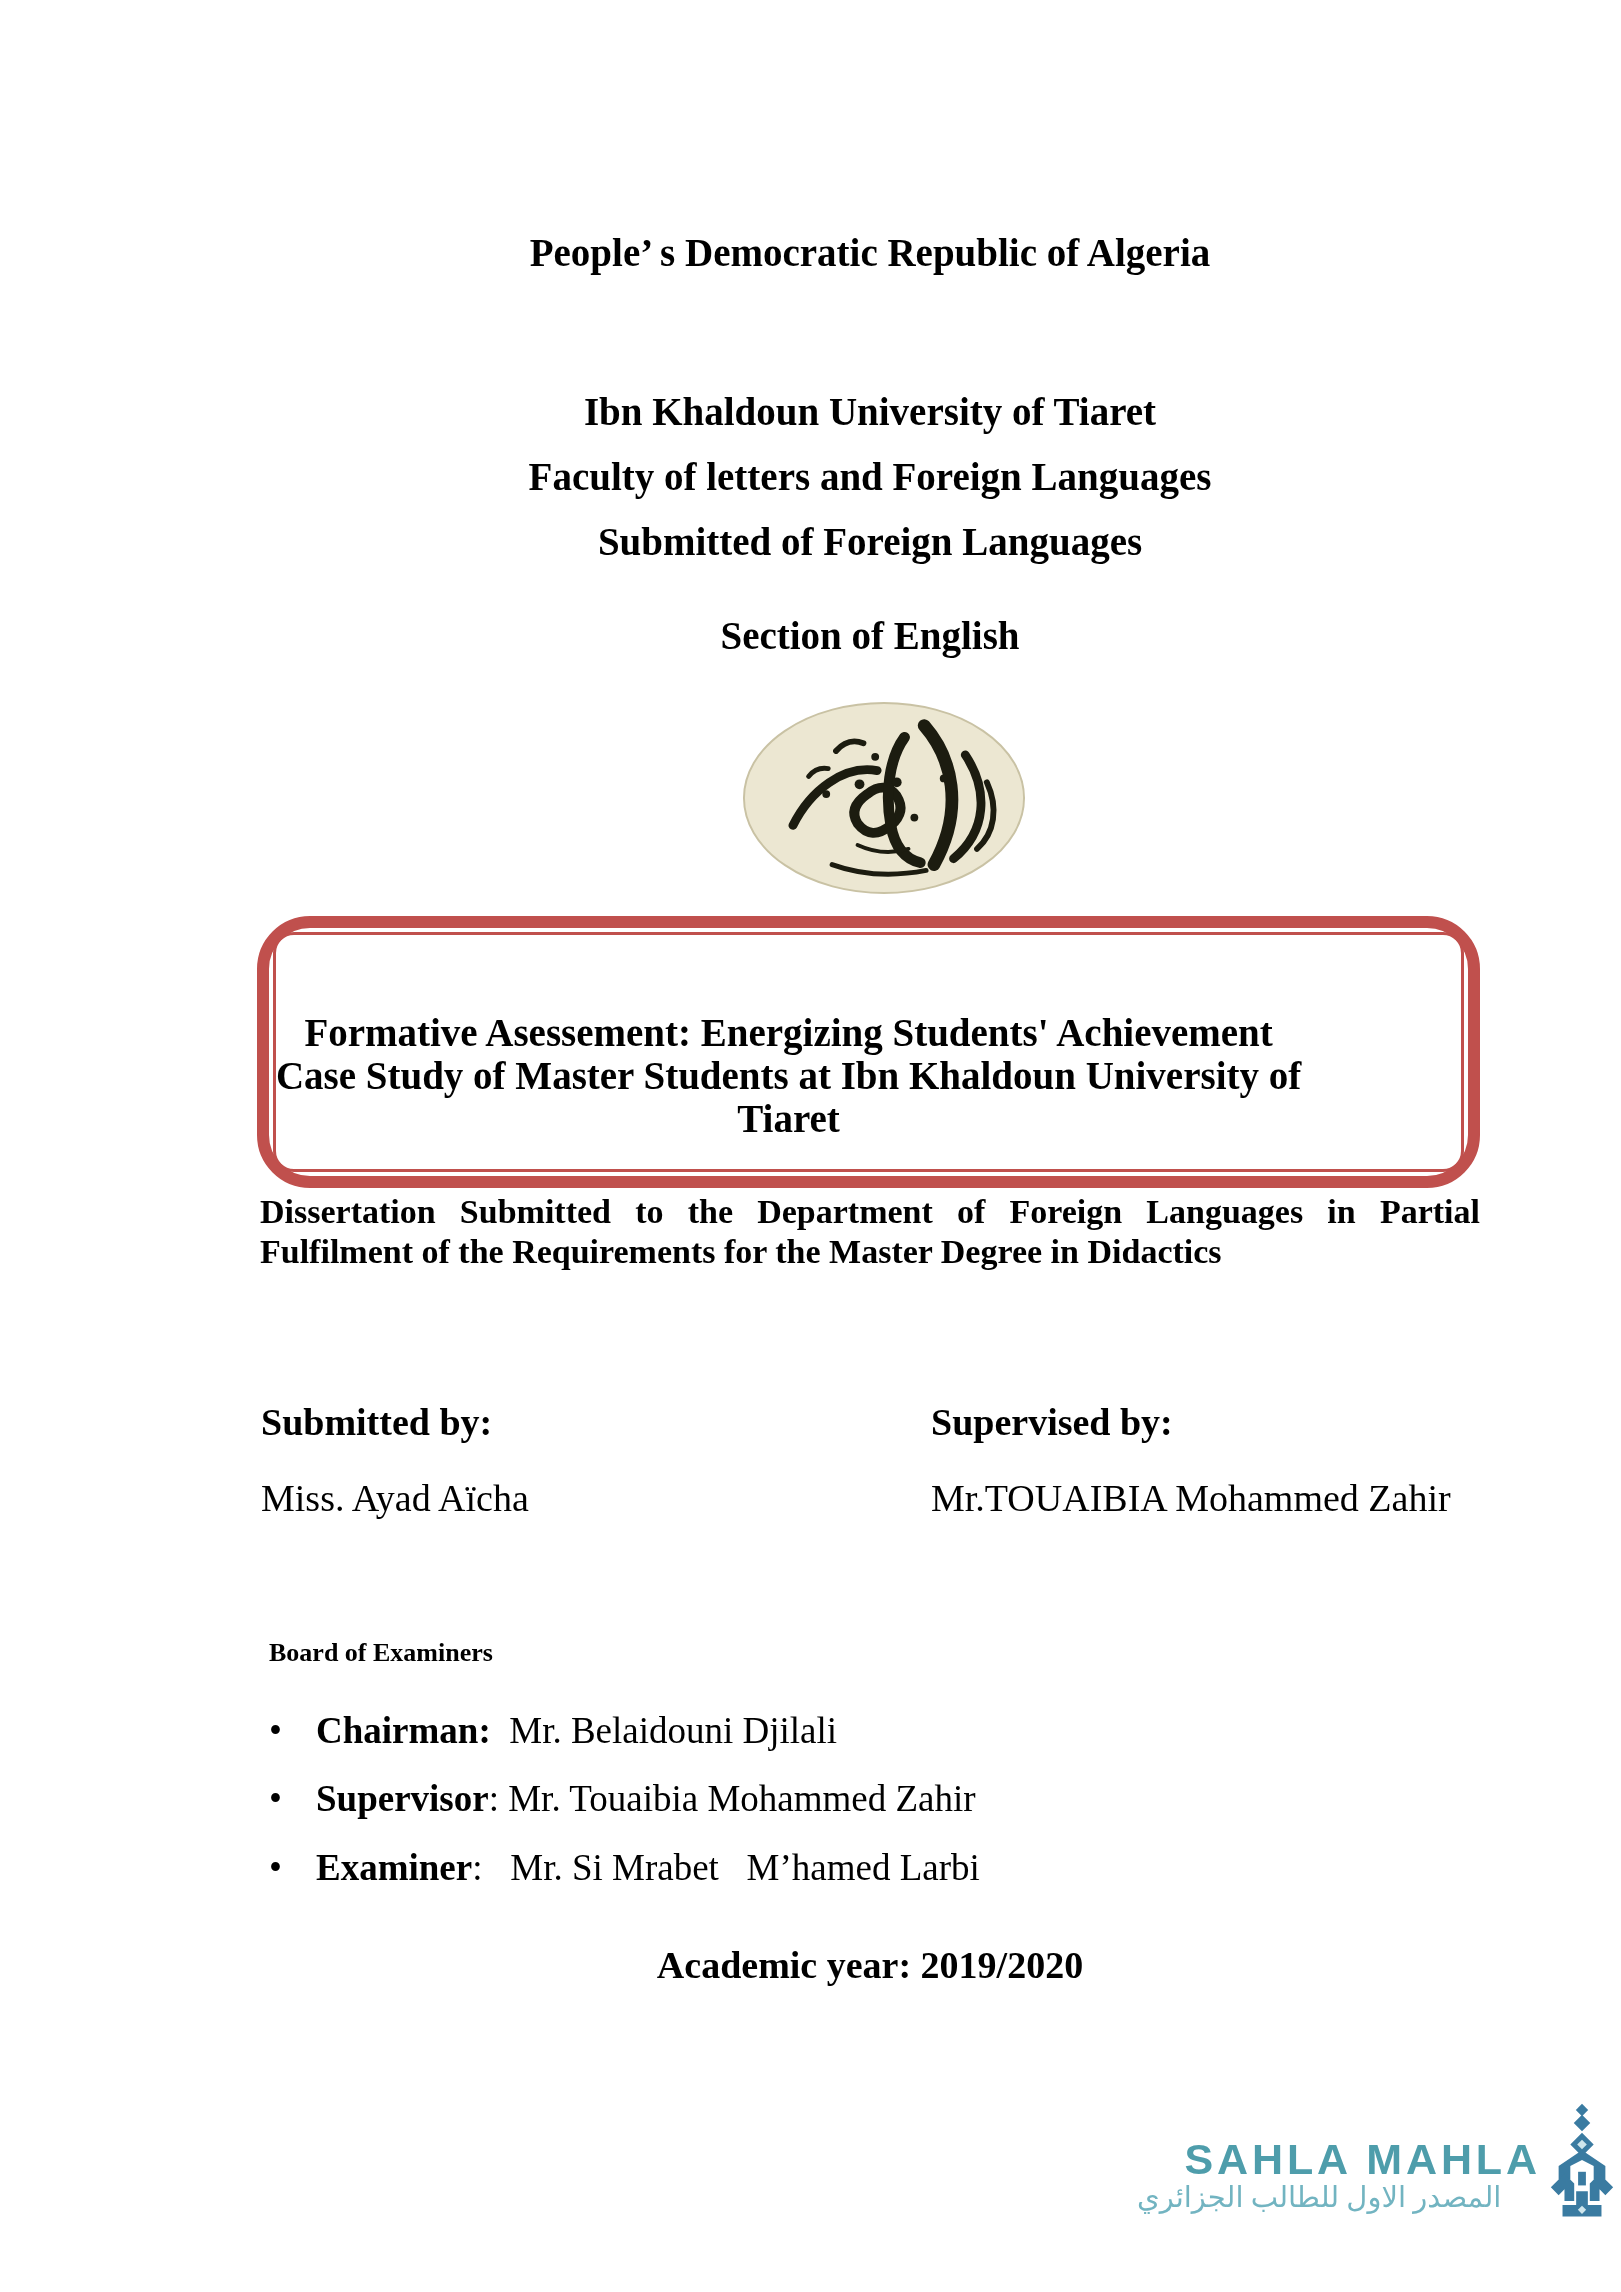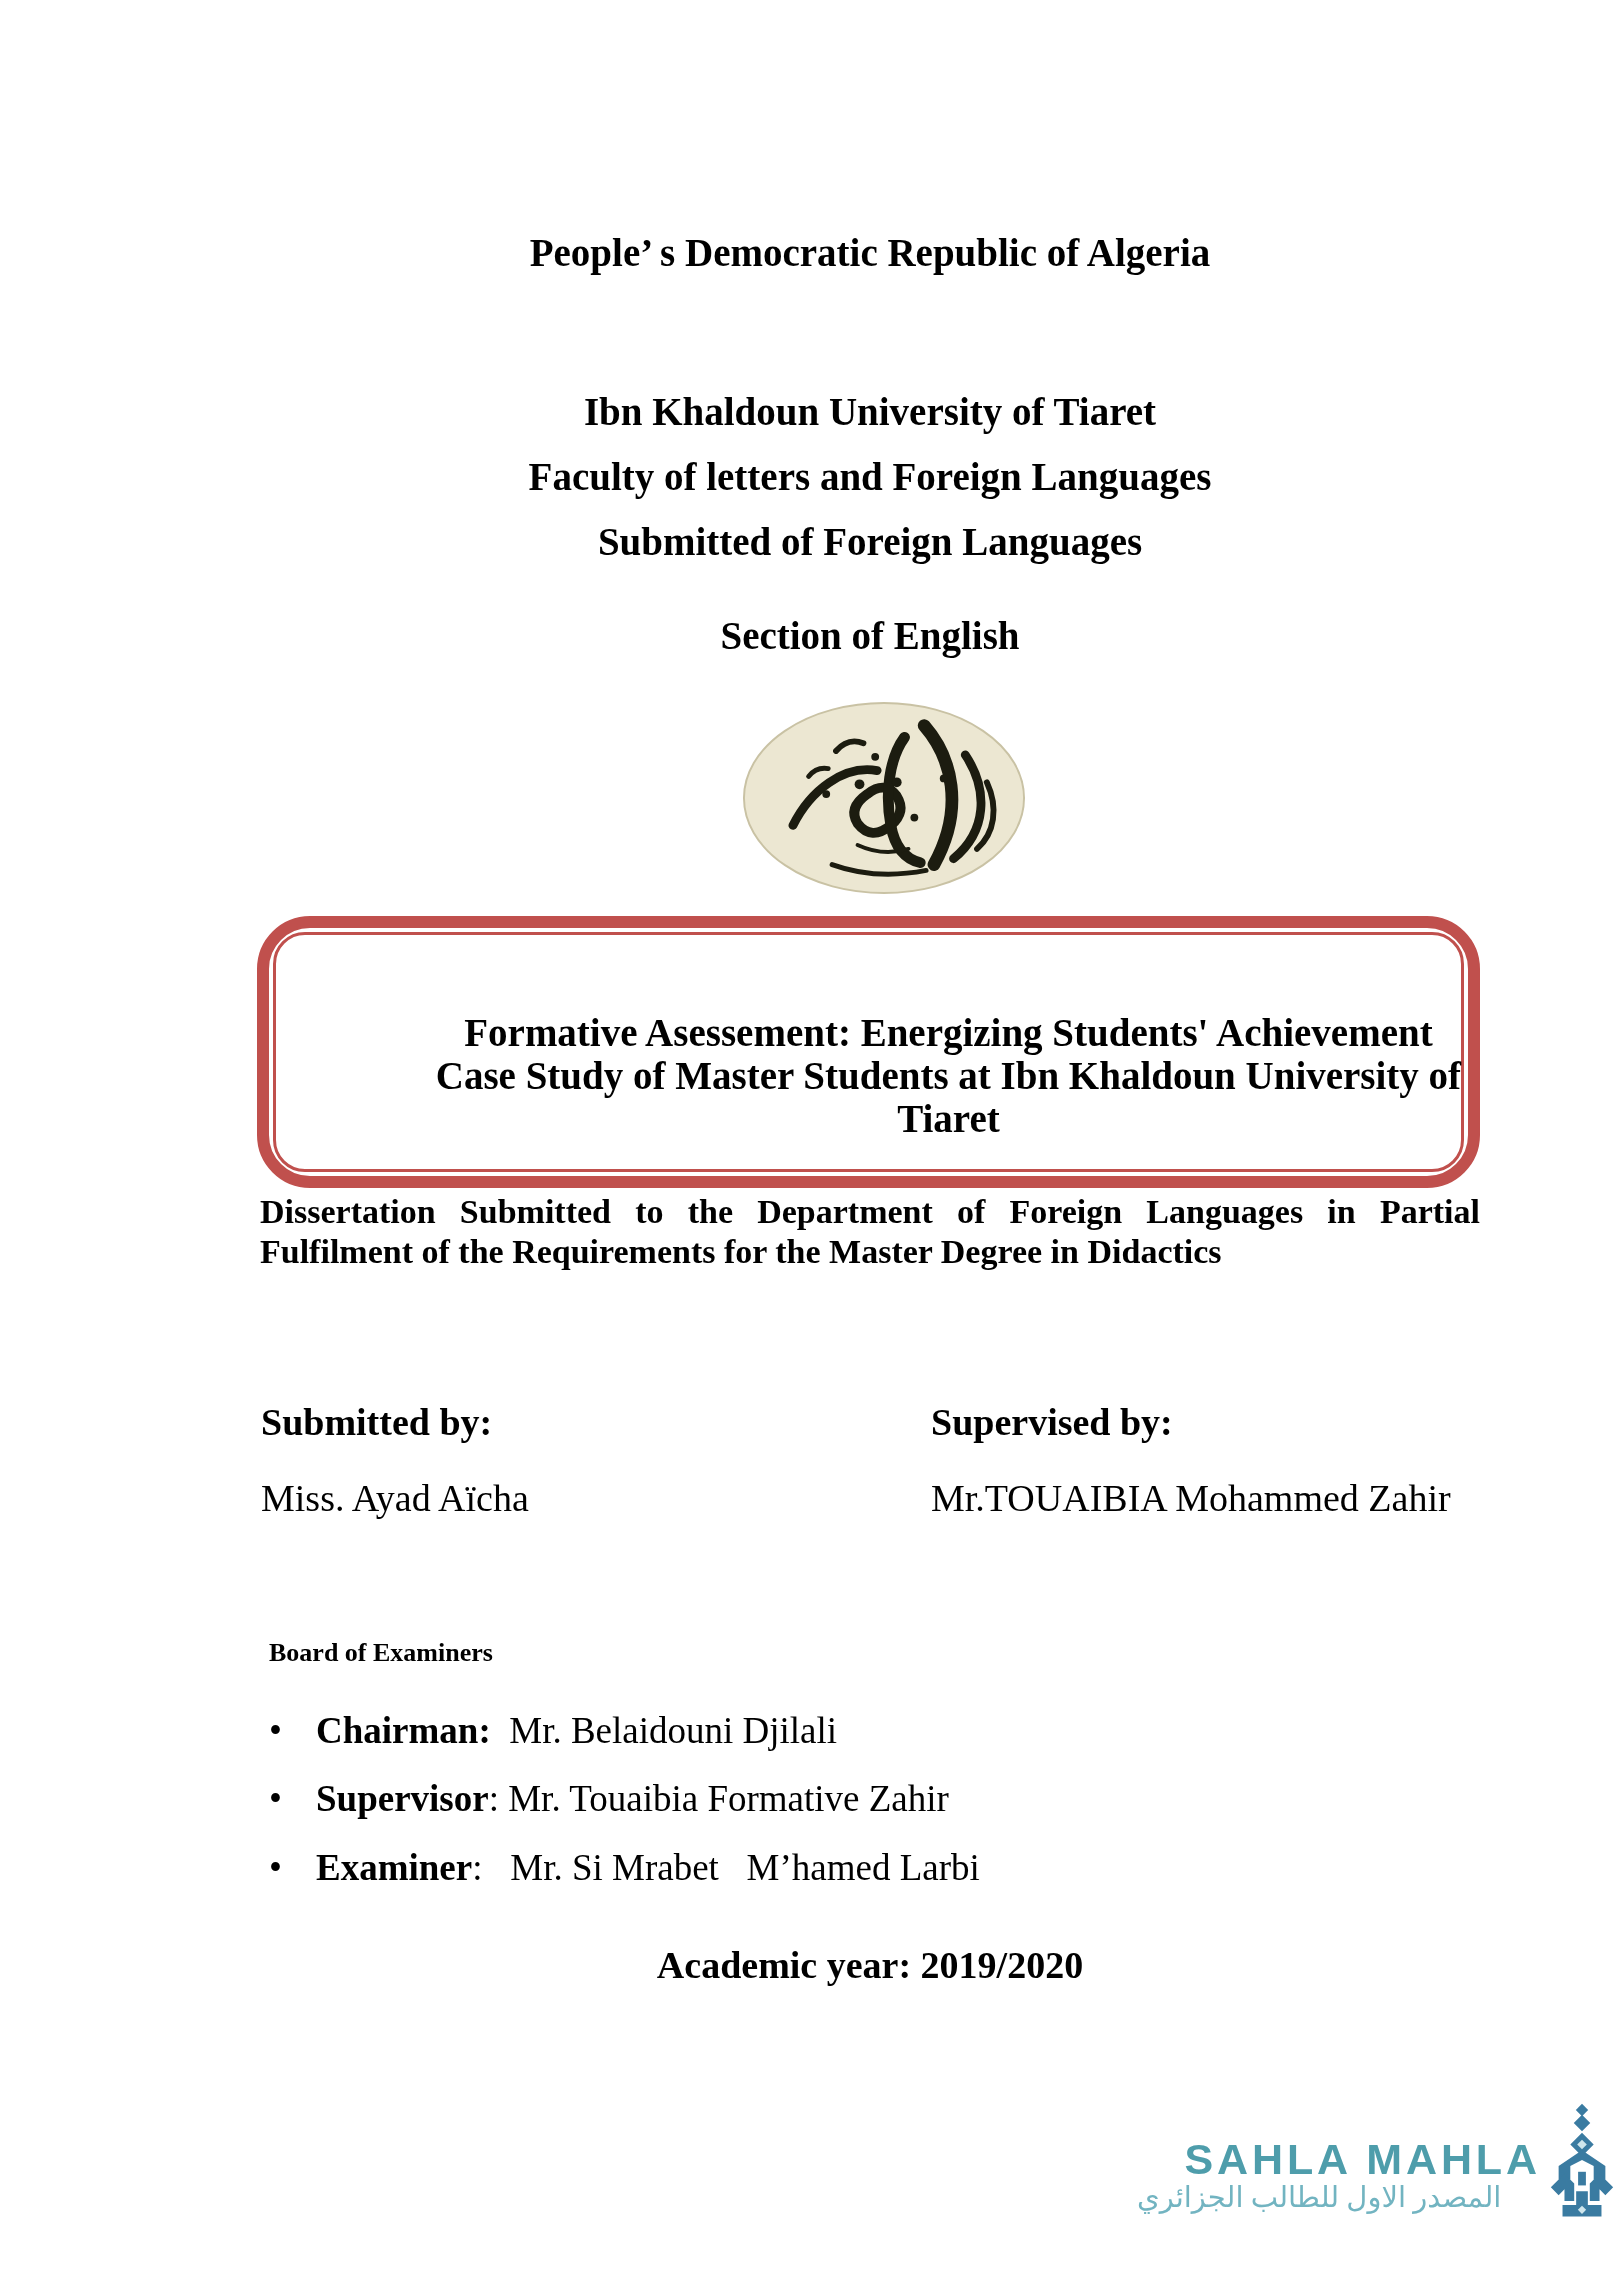--- a/index.html
+++ b/index.html
@@ -26,22 +26,22 @@
   
   .title-box {
     left:257px; top:916px; width:1223px; height:272px;
     box-sizing:border-box;
     border:12.7px solid var(--red,#c0504d);
     border-radius:53px;
   }
   .title-box-inner {
     position:absolute; inset:3.9px;
     border:3.9px solid var(--red,#c0504d);
-    border-radius:32px;
-    display:flex; align-items:center; justify-content:flex-end;
+    border-radius:21px;
+    display:flex; align-items:center; justify-content:flex-start;
     padding-top:47px;
   }
   .title-text {
     font-weight:bold; font-size:39px; line-height:43px; text-align:center;
   }
 
   
   .dissertation { left:260px; top:1192px; width:1220px; font-weight:bold; font-size:34px; line-height:40px; }
   .just { text-align:justify; text-align-last:justify; }
 
@@ -147,21 +147,21 @@
 
   <div class="abs board-heading">Board of Examiners</div>
 
   <div class="abs board-list">
     <div class="board-row">
       <span class="board-bullet">•</span>
       <span><span class="board-role">Chairman:</span><span>  Mr. Belaidouni Djilali</span></span>
     </div>
     <div class="board-row">
       <span class="board-bullet">•</span>
-      <span><span class="board-role">Supervisor</span><span>: Mr. Touaibia Formative Zahir</span></span>
+      <span><span class="board-role">Supervisor</span><span>: Mr. Touaibia Mohammed Zahir</span></span>
     </div>
     <div class="board-row">
       <span class="board-bullet">•</span>
       <span><span class="board-role">Examiner</span><span>:   Mr. Si Mrabet   M’hamed Larbi</span></span>
     </div>
   </div>
 
   <div class="abs acad-year">Academic year: 2019/2020</div>
 
   <div class="abs brand-word">SAHLA MAHLA</div>

